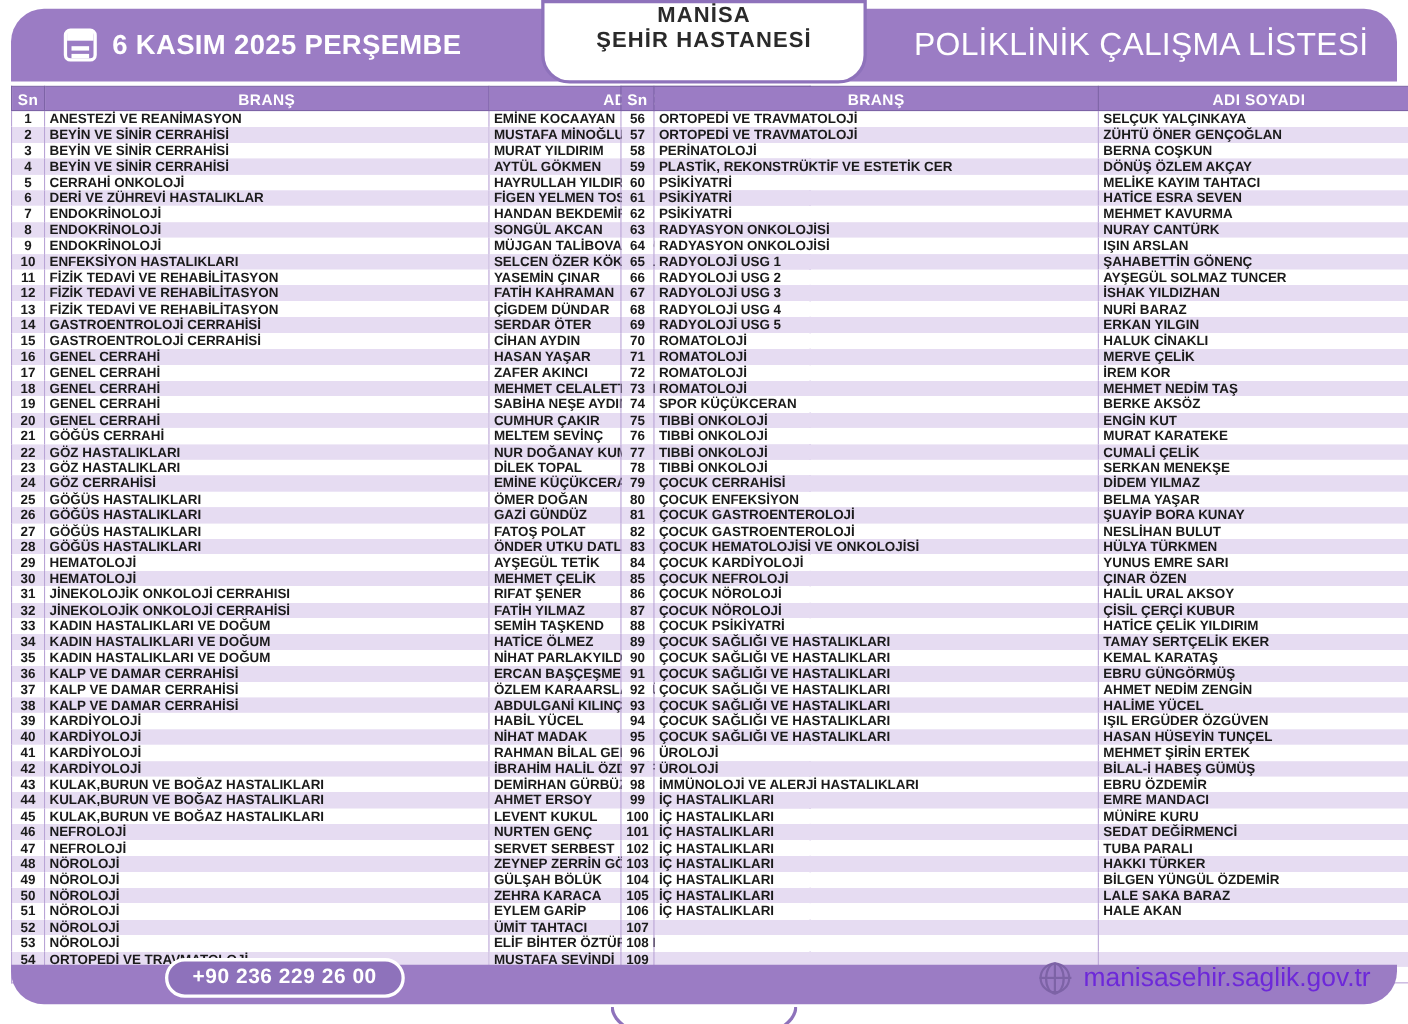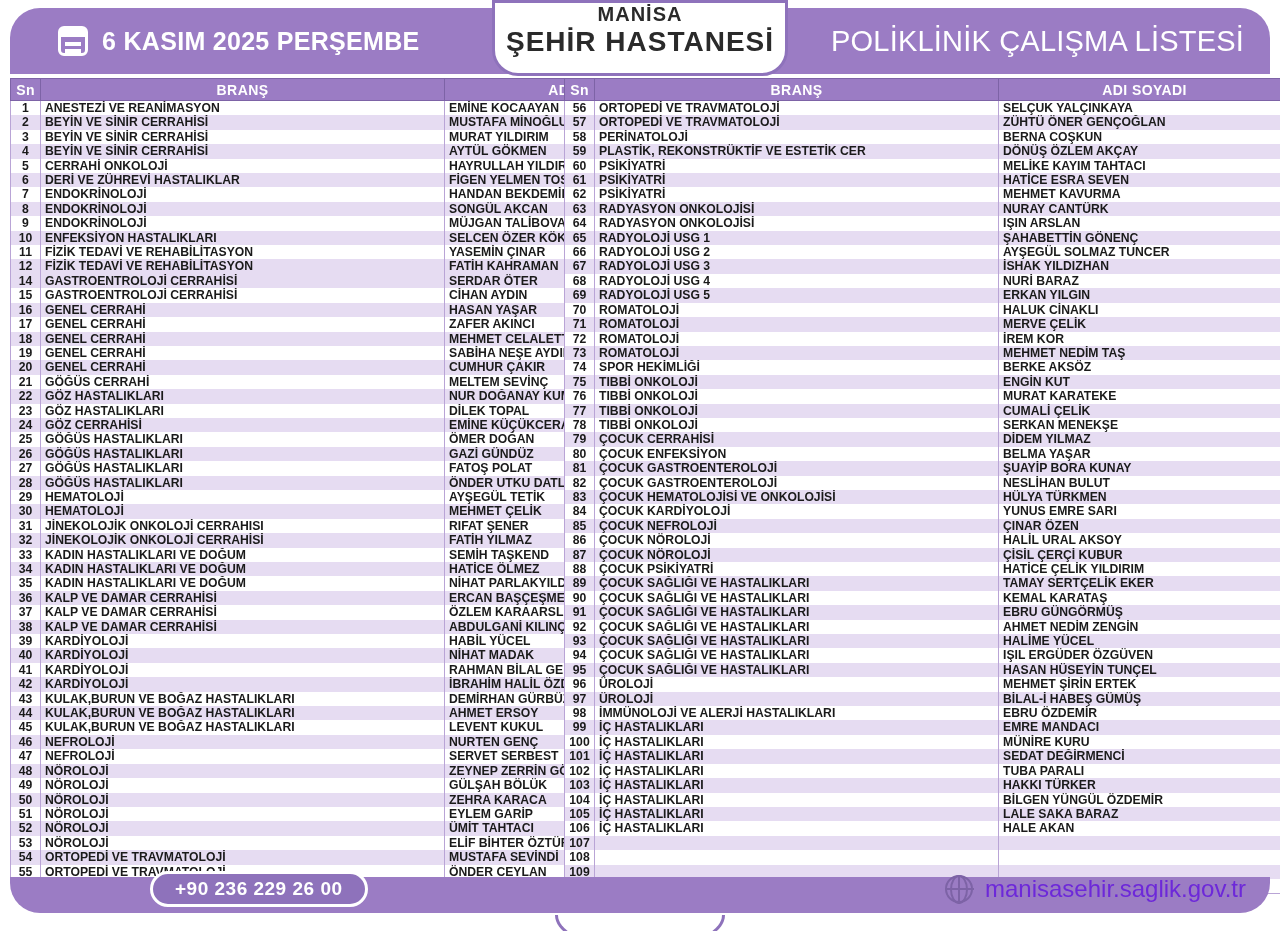--- a/index.html
+++ b/index.html
@@ -76,21 +76,21 @@
     width:296px; height:76px;
     background:#ffffff;
     border:3px solid #8e72bb;
     border-radius:0 0 26px 26px;
     display:flex; flex-direction:column;
     align-items:center; 
     z-index:5;
     color:#2a2a2a;
   }
   .hdr-center .l1 { font-size:20px; font-weight:bold; letter-spacing:1px; }
-  .hdr-center .l2 { font-size:28px; font-weight:bold; letter-spacing:1px; }
+  .hdr-center .l2 { font-size:20px; font-weight:bold; letter-spacing:1px; }
 
   
   .tables {
     display:flex;
     gap:0;
     margin-top:4px;
     height:790px;
   }
   .col {
     width:726px;
@@ -287,20 +287,25 @@
             <tr>
               <td class="sn">11</td>
               <td>FİZİK TEDAVİ VE REHABİLİTASYON</td>
               <td>YASEMİN ÇINAR</td>
             </tr>
             <tr class="alt">
               <td class="sn">12</td>
               <td>FİZİK TEDAVİ VE REHABİLİTASYON</td>
               <td>FATİH KAHRAMAN</td>
             </tr>
+            <tr>
+              <td class="sn">13</td>
+              <td>FİZİK TEDAVİ VE REHABİLİTASYON</td>
+              <td>ÇİGDEM DÜNDAR</td>
+            </tr>
             <tr class="alt">
               <td class="sn">14</td>
               <td>GASTROENTROLOJİ CERRAHİSİ</td>
               <td>SERDAR ÖTER</td>
             </tr>
             <tr>
               <td class="sn">15</td>
               <td>GASTROENTROLOJİ CERRAHİSİ</td>
               <td>CİHAN AYDIN</td>
             </tr>
@@ -608,21 +613,21 @@
               <td>ROMATOLOJİ</td>
               <td>İREM KOR</td>
             </tr>
             <tr class="alt">
               <td class="sn">73</td>
               <td>ROMATOLOJİ</td>
               <td>MEHMET NEDİM TAŞ</td>
             </tr>
             <tr>
               <td class="sn">74</td>
-              <td>SPOR HEKİMLİĞİ</td>
+              <td>SPOR KÜÇÜKCERAN</td>
               <td>BERKE AKSÖZ</td>
             </tr>
             <tr class="alt">
               <td class="sn">75</td>
               <td>TIBBİ ONKOLOJİ</td>
               <td>ENGİN KUT</td>
             </tr>
             <tr>
               <td class="sn">76</td>
               <td>TIBBİ ONKOLOJİ</td>

